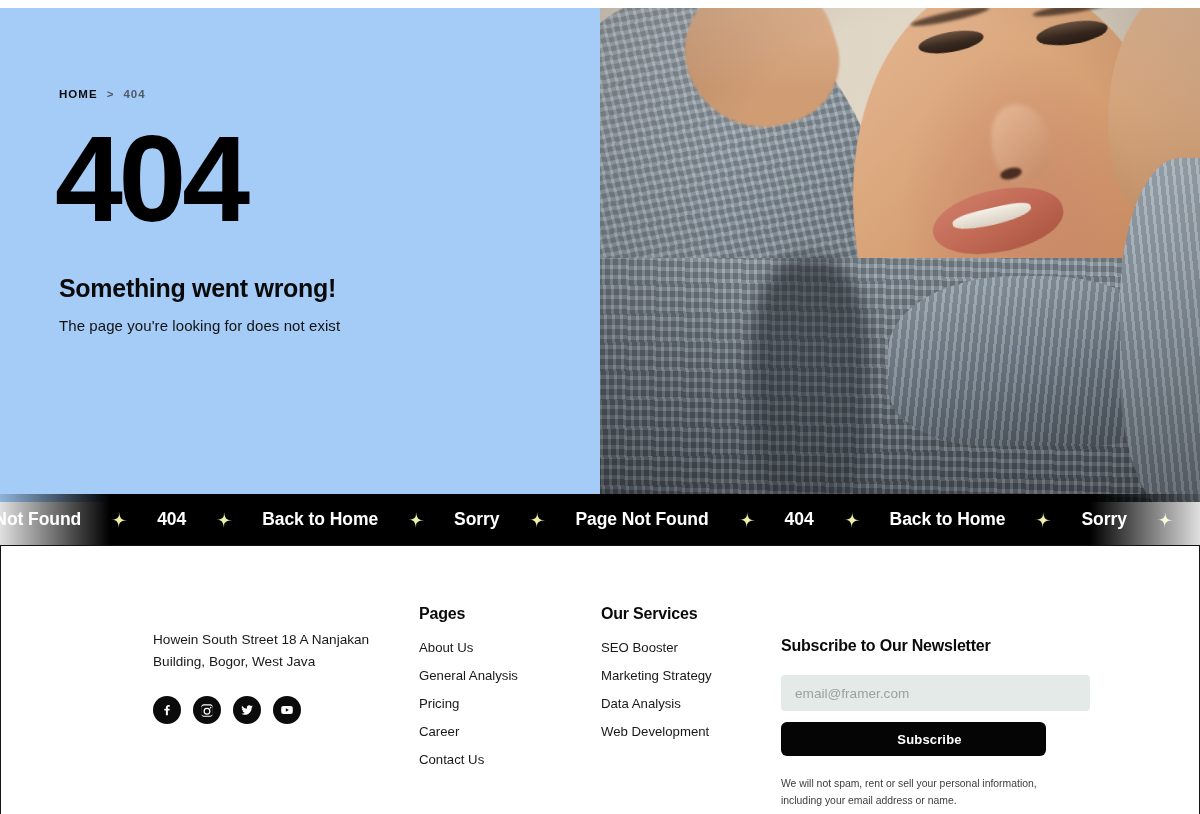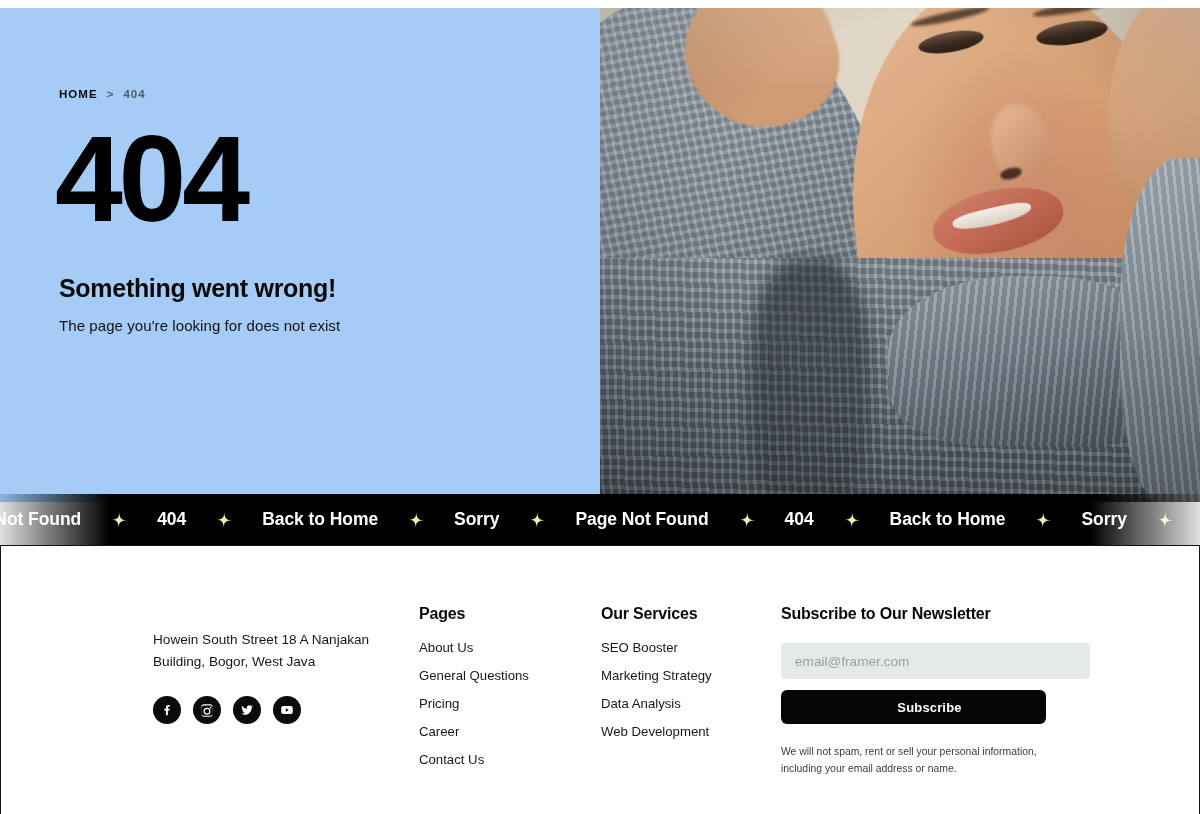--- a/index.html
+++ b/index.html
@@ -155,21 +155,21 @@
     width:28px; height:28px; border-radius:50%; background:#0b0b0b;
     display:flex; align-items:center; justify-content:center; cursor:pointer;
   }
   .soc svg { width:14px; height:14px; fill:#fff; }
 
   .col-links { width:182px; padding-top:3px; }
   .col-head { font-size:16px; font-weight:800; letter-spacing:-0.012em; color:#0a0a0a; margin-bottom:17px; }
   .col-links ul { list-style:none; }
   .col-links li { font-size:13.2px; color:#17181a; margin-bottom:13px; cursor:pointer; }
 
-  .col-news { width:266px; padding-top:3px; margin-left:-2px; }
+  .col-news { width:266px; padding-top:3px; margin-left:-2px;margin-top:32px; }
   .news-head { font-size:16px; font-weight:800; letter-spacing:-0.013em; color:#0a0a0a; margin-bottom:20px; }
   .email-input {
     width:309px; height:36px; border:none; border-radius:4px;
     background:#e4eae8; padding:0 14px;
     font-family:"Liberation Sans", sans-serif; font-size:13.6px; color:#2b2b2b;
   }
   .email-input::placeholder { color:#9aa2a0; }
   .subscribe-btn {
     margin-top:11px; width:265px; height:34px; border:none; border-radius:6px;
     background:#050505; color:#fff; font-family:"Liberation Sans", sans-serif;
@@ -282,21 +282,21 @@
                 <path d="M21.6 7.2a2.5 2.5 0 0 0-1.76-1.77C18.28 5 12 5 12 5s-6.28 0-7.84.43A2.5 2.5 0 0 0 2.4 7.2 26.2 26.2 0 0 0 2 12a26.2 26.2 0 0 0 .4 4.8 2.5 2.5 0 0 0 1.76 1.77C5.72 19 12 19 12 19s6.28 0 7.84-.43a2.5 2.5 0 0 0 1.76-1.77A26.2 26.2 0 0 0 22 12a26.2 26.2 0 0 0-.4-4.8zM10 15V9l5.2 3z"></path>
               </svg>
           </a>
         </div>
       </div>
 
       <div class="col-links">
         <div class="col-head">Pages</div>
         <ul id="pages-list">
             <li>About Us</li>
-            <li>General Questions</li>
+            <li>General Analysis</li>
             <li>Pricing</li>
             <li>Career</li>
             <li>Contact Us</li>
           </ul>
       </div>
 
       <div class="col-links">
         <div class="col-head">Our Services</div>
         <ul id="services-list">
             <li>SEO Booster</li>

